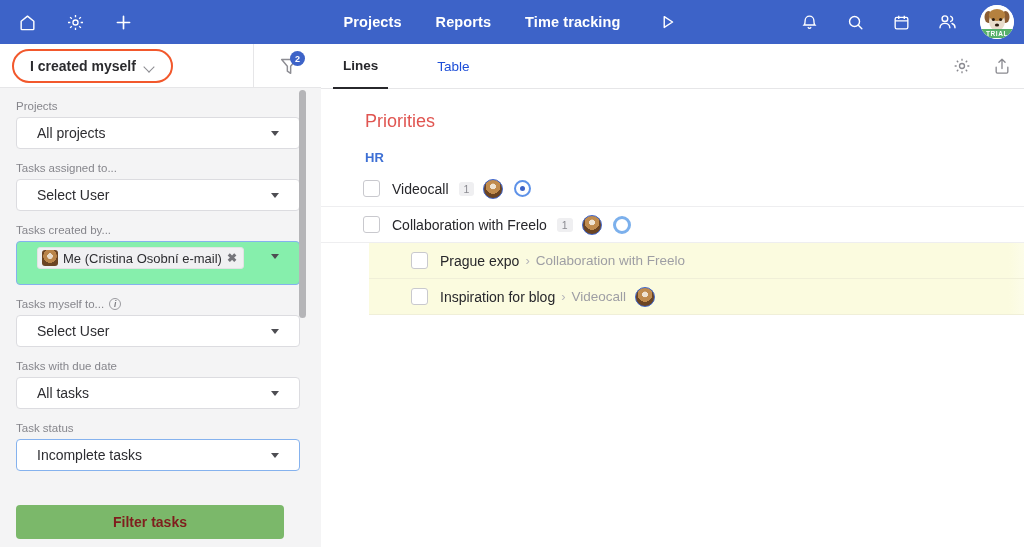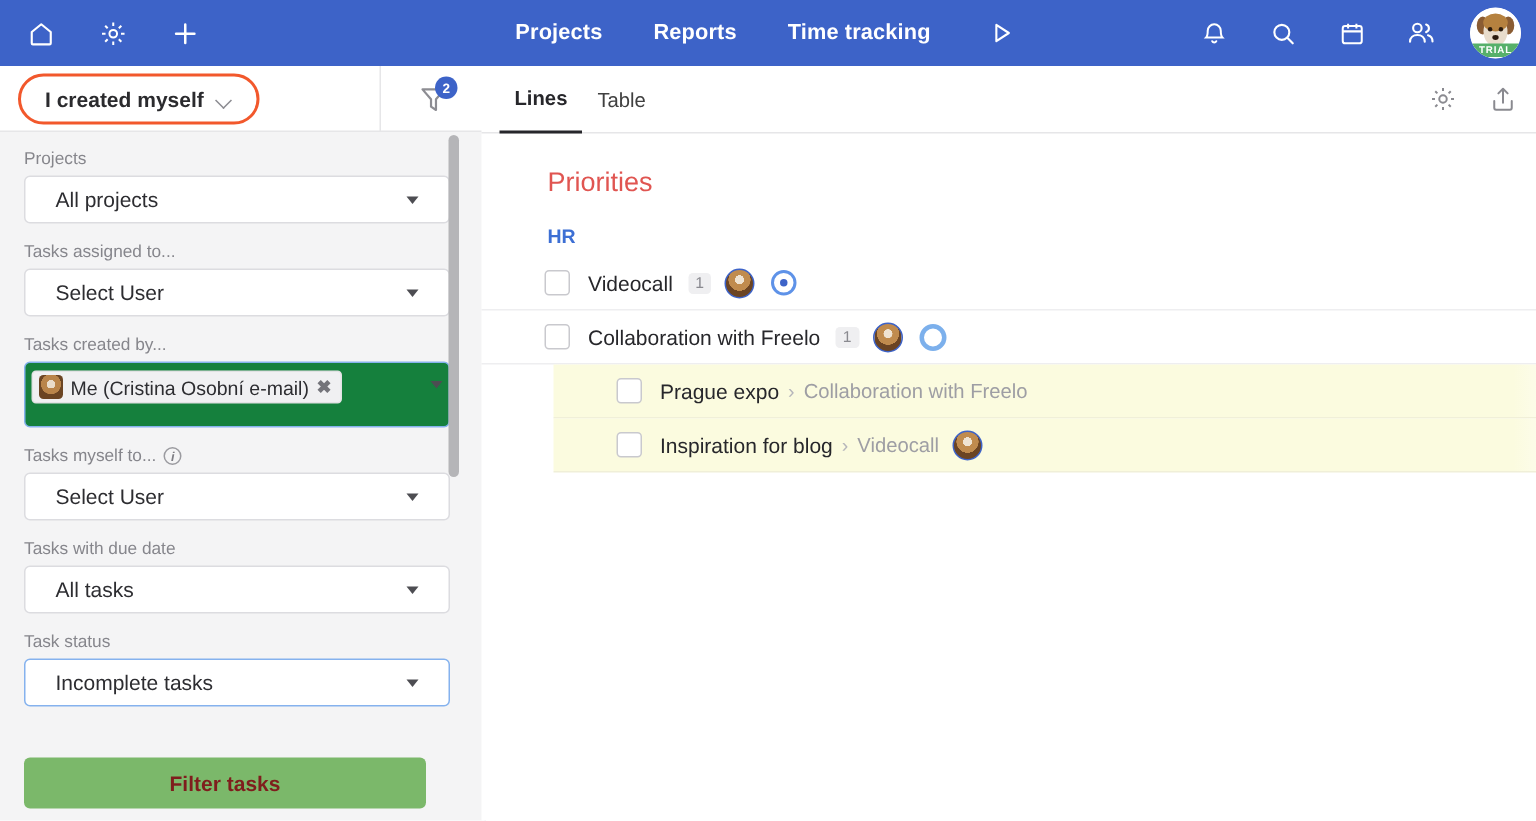--- a/index.html
+++ b/index.html
@@ -120,22 +120,22 @@
   }
   .select-box.focused { border: 1px solid #85b2ee; }
   .select-box .val { font-size: 14px; color: #2d2d31; }
   .caret {
     width: 0; height: 0; flex-shrink: 0;
     border-left: 4.5px solid transparent;
     border-right: 4.5px solid transparent;
     border-top: 5.5px solid #4d4d52;
   }
   .multiselect {
-    background: #15803d; border: 1px solid #85b2ee; border-radius: 4px;
-    min-height: 44px; padding: 5px 4px;
+    background: #86efac; border: 1px solid #85b2ee; border-radius: 4px;
+    min-height: 44px; padding: 5px 20px;
     display: flex; align-items: flex-start; justify-content: space-between;
     cursor: pointer;
   }
   .chip {
     background: #f0f0f2; border: 1px solid #e2e2e4; border-radius: 3px;
     padding: 2px 6px 2px 4px;
     display: flex; align-items: center; gap: 5px;
     font-size: 13px; color: #2d2d31;
   }
   .chip-av {
@@ -169,25 +169,26 @@
   
   .main {
     position: absolute; left: 321px; top: 44px;
     width: 703px; height: 503px;
     background: #ffffff;
   }
   .tabs-row {
     height: 45px; border-bottom: 1px solid #e6e6e8;
     display: flex; align-items: center; padding-left: 12px;
     position: relative;
+    gap: 39px;
   }
   .tab {
     font-size: 13.5px; padding: 0 10px; height: 45px;
     display: flex; align-items: center; cursor: pointer;
-    color: #404040;
+    color: #1d4ed8;
   }
   .tab.active { color: #27272b; font-weight: bold; border-bottom: 2.5px solid #27272b; }
   .tabs-actions {
     position: absolute; right: 12px; display: flex; gap: 20px; align-items: center;
   }
   .act-icon { width: 20px; height: 20px; color: #8a8a90; cursor: pointer; }
 
   .priorities-title {
     color: #e05551; font-size: 18px;
     padding: 22px 0 0 44px;

